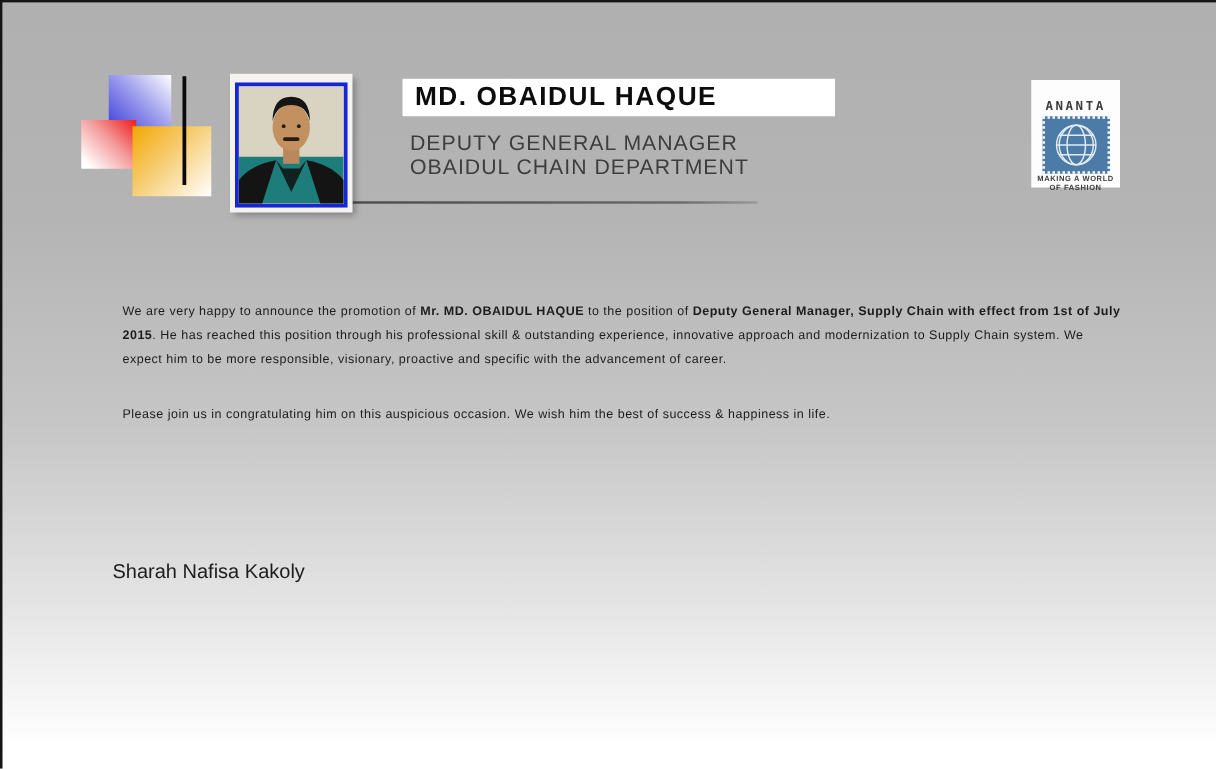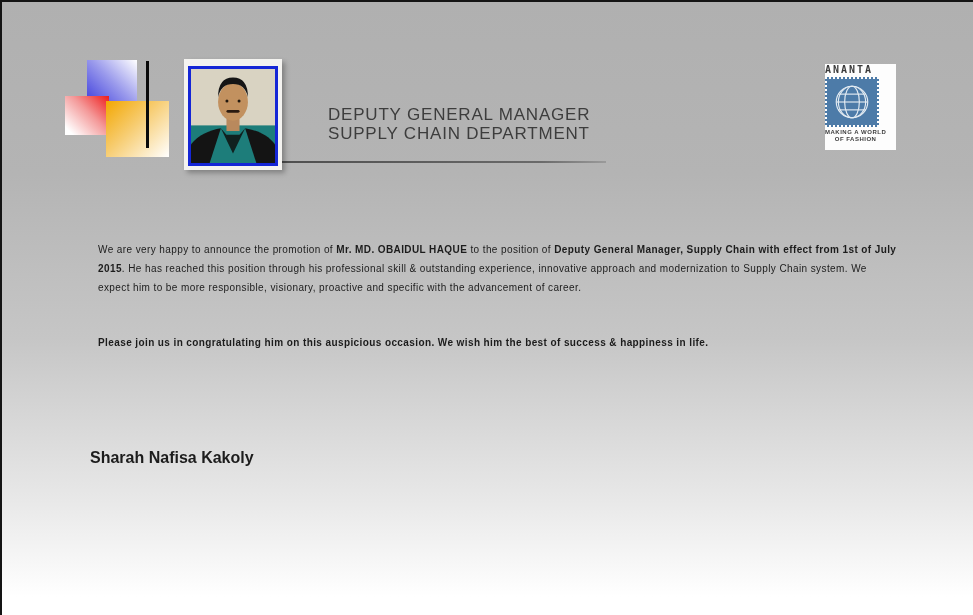--- a/index.html
+++ b/index.html
@@ -35,40 +35,40 @@
     background:#ffffff;display:flex;align-items:center;z-index:5;}
   .title-text{padding-left:10px;font-size:21px;font-weight:bold;color:#0c0c0c;
     letter-spacing:1.2px;white-space:nowrap;}
   .subtitle{position:absolute;left:326px;top:103px;font-size:17px;line-height:19px;
     color:#3d3d3d;letter-spacing:0.8px;}
   .header-rule{position:absolute;left:280px;top:159px;width:324px;height:2px;
     background:linear-gradient(90deg,#4f4f4f 0%,#6a6a6a 80%,#9a9a9a 100%);}
 
   
   .logo-card{position:absolute;left:823px;top:62px;width:71px;height:86px;
-    background:#fdfdfd;z-index:5;display:flex;flex-direction:column;align-items:flex-start;
-    padding-top:0;box-sizing:border-box;}
+    background:#fdfdfd;z-index:5;display:flex;flex-direction:column;align-items:center;
+    padding-top:16px;box-sizing:border-box;}
   .logo-brand{font-family:"DejaVu Sans Mono", monospace;font-weight:bold;font-size:10px;
     letter-spacing:2px;color:#3c3c3c;}
   .logo-stamp{margin-top:2px;width:54px;height:50px;background:#4d7ba8;
     border:2px dotted #fdfdfd;box-sizing:border-box;display:flex;
     align-items:center;justify-content:center;}
   .logo-tagline{margin-top:2px;font-size:6px;line-height:7px;font-weight:bold;
     letter-spacing:0.5px;color:#3c3c3c;text-align:center;}
 
   
   .body-text{position:absolute;left:96px;top:238px;width:802px;
     font-size:10px;line-height:19px;color:#1c1c1c;letter-spacing:0.4px;}
   .body-text p{margin:0;}
-  .body-text p + p{margin-top:36px;font-weight:bold;}
+  .body-text p + p{margin-top:25px;}
   .b{font-weight:bold;}
 
   
   .signature{position:absolute;left:88px;top:446px;font-size:16px;line-height:20px;color:#1c1c1c;}
-  .sig-name{font-weight:bold;text-align:right;}
+  .sig-name{font-weight:normal;text-align:right;}
 </style>
 </head>
 <body>
 
 <div class="slide">
 
   <div class="sq sq-blue"></div>
   <div class="sq sq-pink"></div>
   <div class="sq sq-yellow"></div>
   <div class="vline"></div>
@@ -84,23 +84,26 @@
         <rect x="38" y="50" width="14" height="16" fill="#b9895d"></rect>
         <ellipse cx="45" cy="35" rx="16" ry="20" fill="#c2915f"></ellipse>
         <path d="M29,30 Q29,9 45,9 Q61,9 61,30 Q58,16 45,16 Q32,16 29,30 Z" fill="#151515"></path>
         <circle cx="38.5" cy="34" r="1.6" fill="#22180f"></circle>
         <circle cx="51.5" cy="34" r="1.6" fill="#22180f"></circle>
         <rect x="38" y="43.5" width="14" height="3" rx="1.5" fill="#2a1a10"></rect>
       </svg>
     </div>
   </div>
 
+  <div class="title-box">
+    <span class="title-text">MD. OBAIDUL HAQUE</span>
+  </div>
   <div class="subtitle">
     <div>DEPUTY GENERAL MANAGER</div>
-    <div>SUPPLY CHAIN DEPARTMENT</div>
+    <div>OBAIDUL CHAIN DEPARTMENT</div>
   </div>
   <div class="header-rule"></div>
 
   <div class="logo-card">
     <div class="logo-brand">ANANTA</div>
     <div class="logo-stamp">
       <svg viewBox="0 0 40 40" width="44" height="42">
         <g stroke="#e3ebf2" fill="none" stroke-width="1.1">
           <circle cx="20" cy="20" r="15"></circle>
           <ellipse cx="20" cy="20" rx="7" ry="15"></ellipse>

